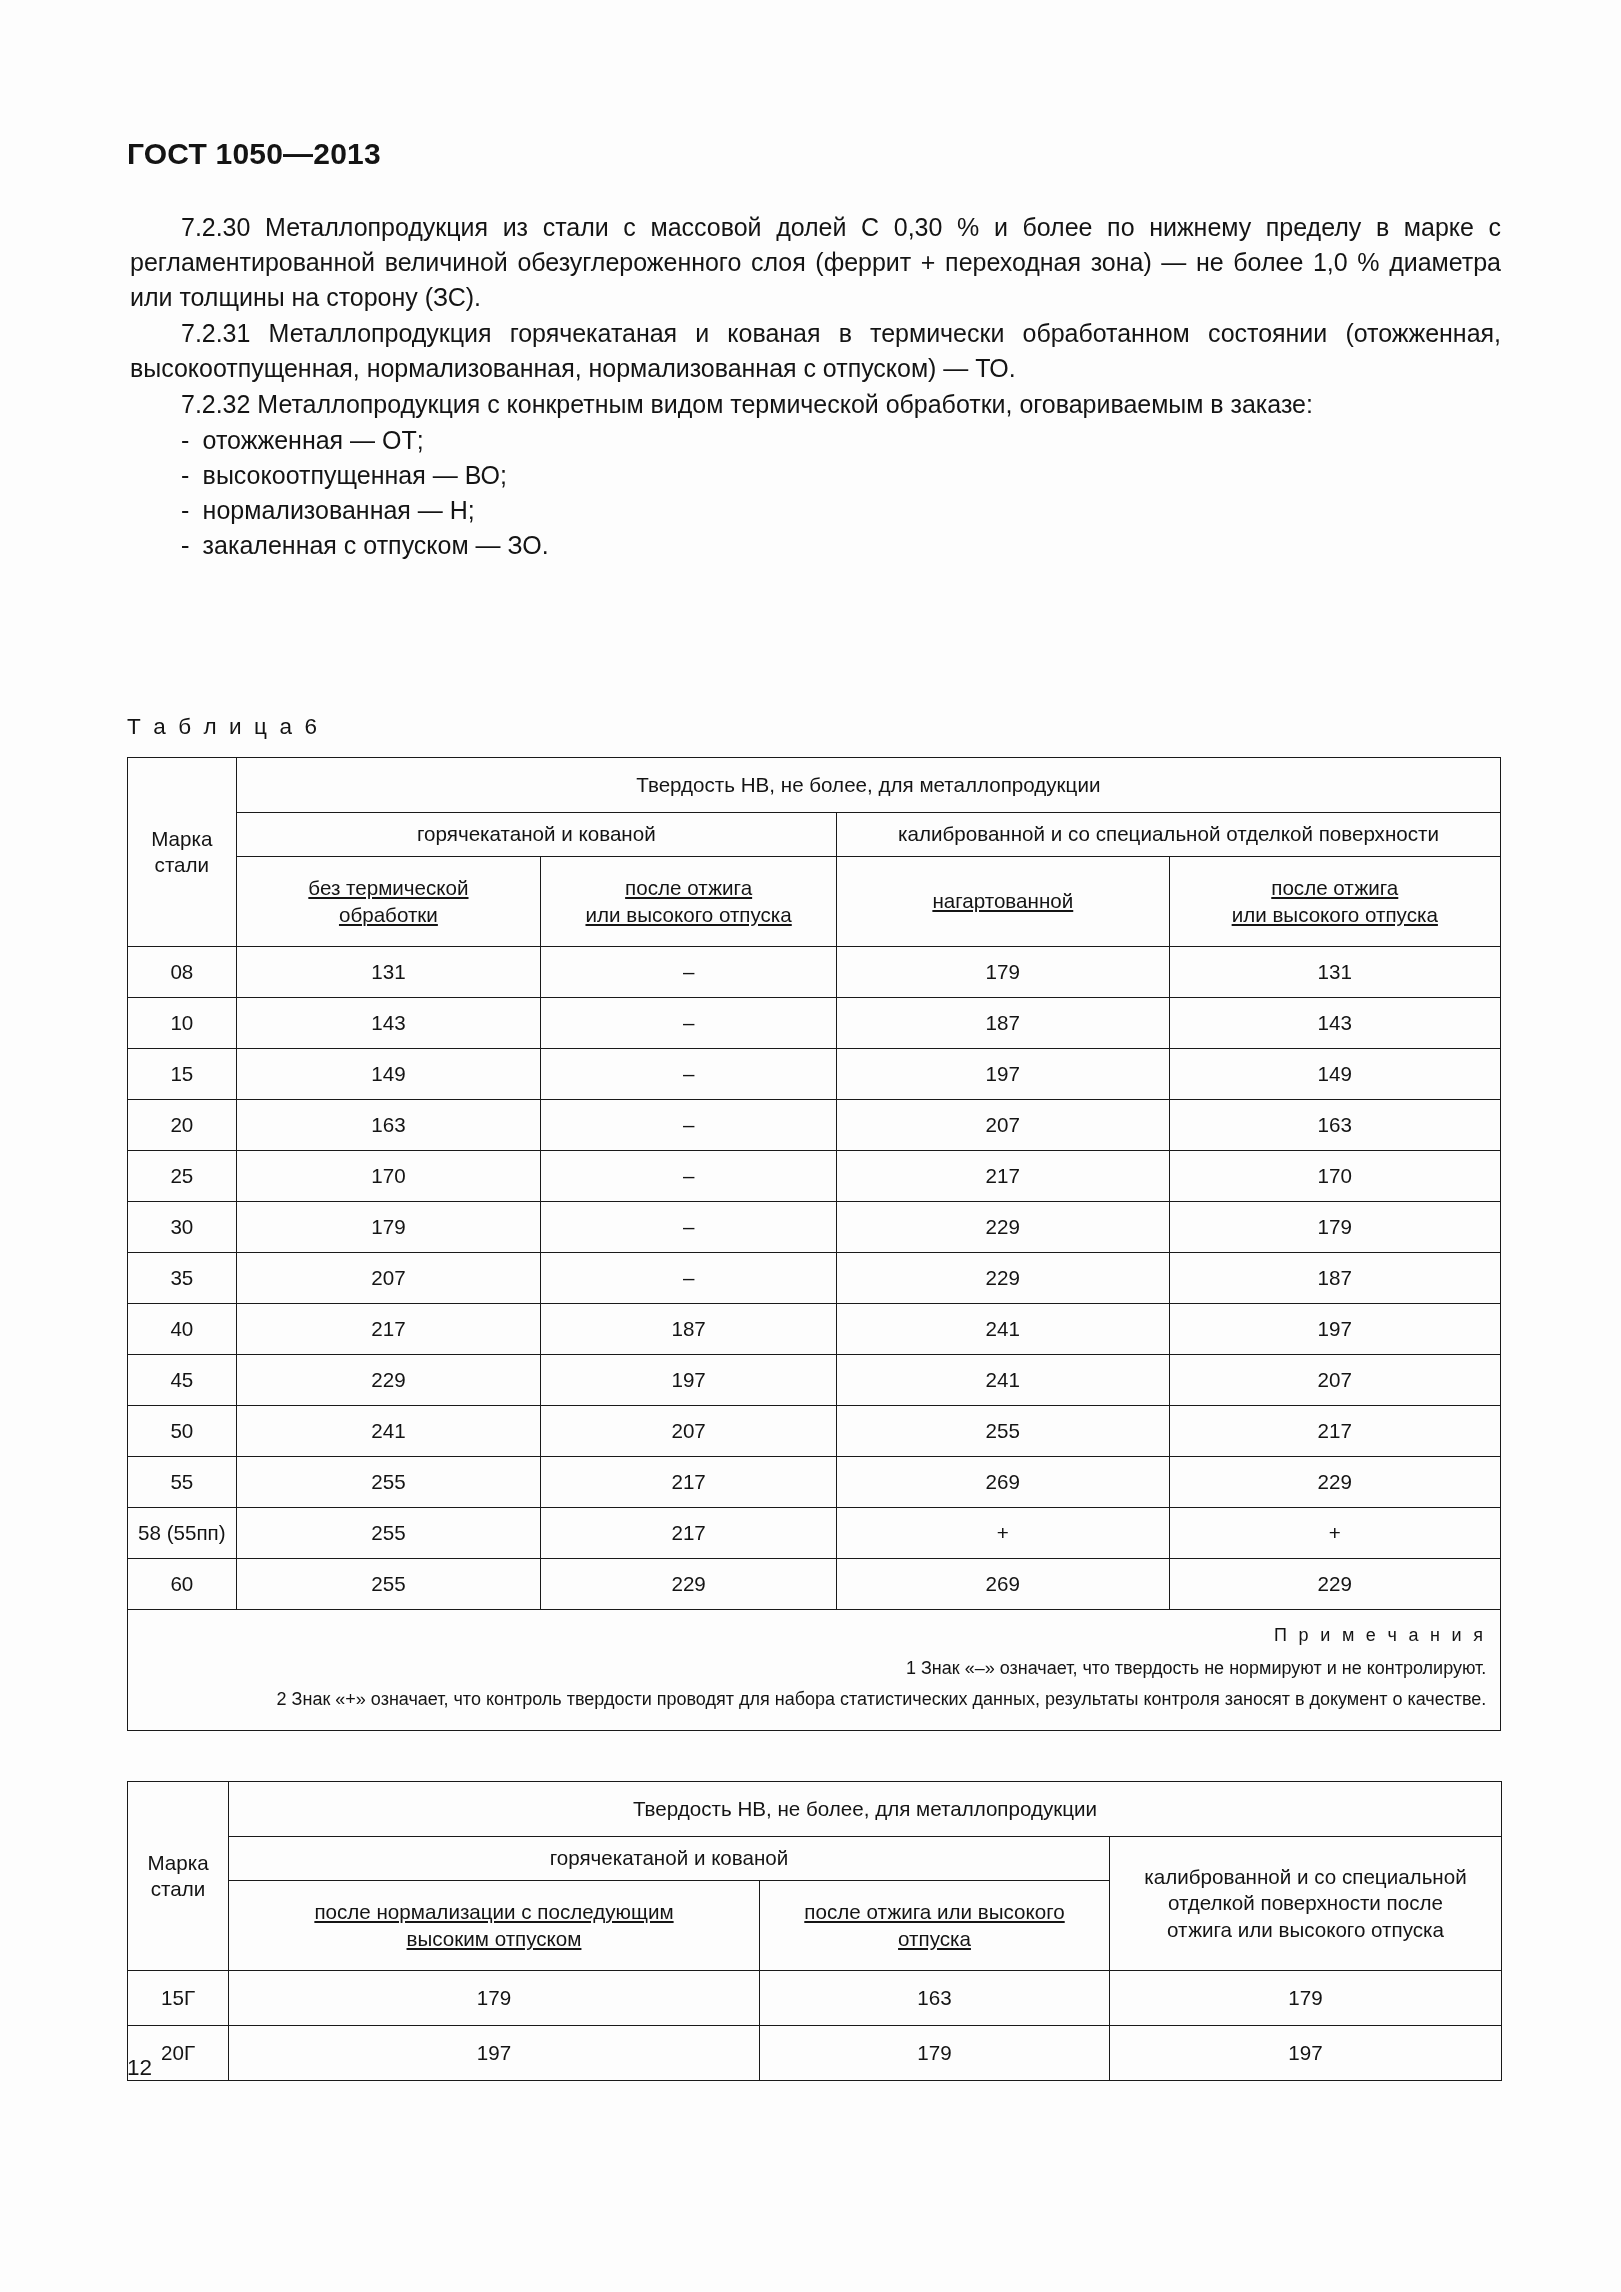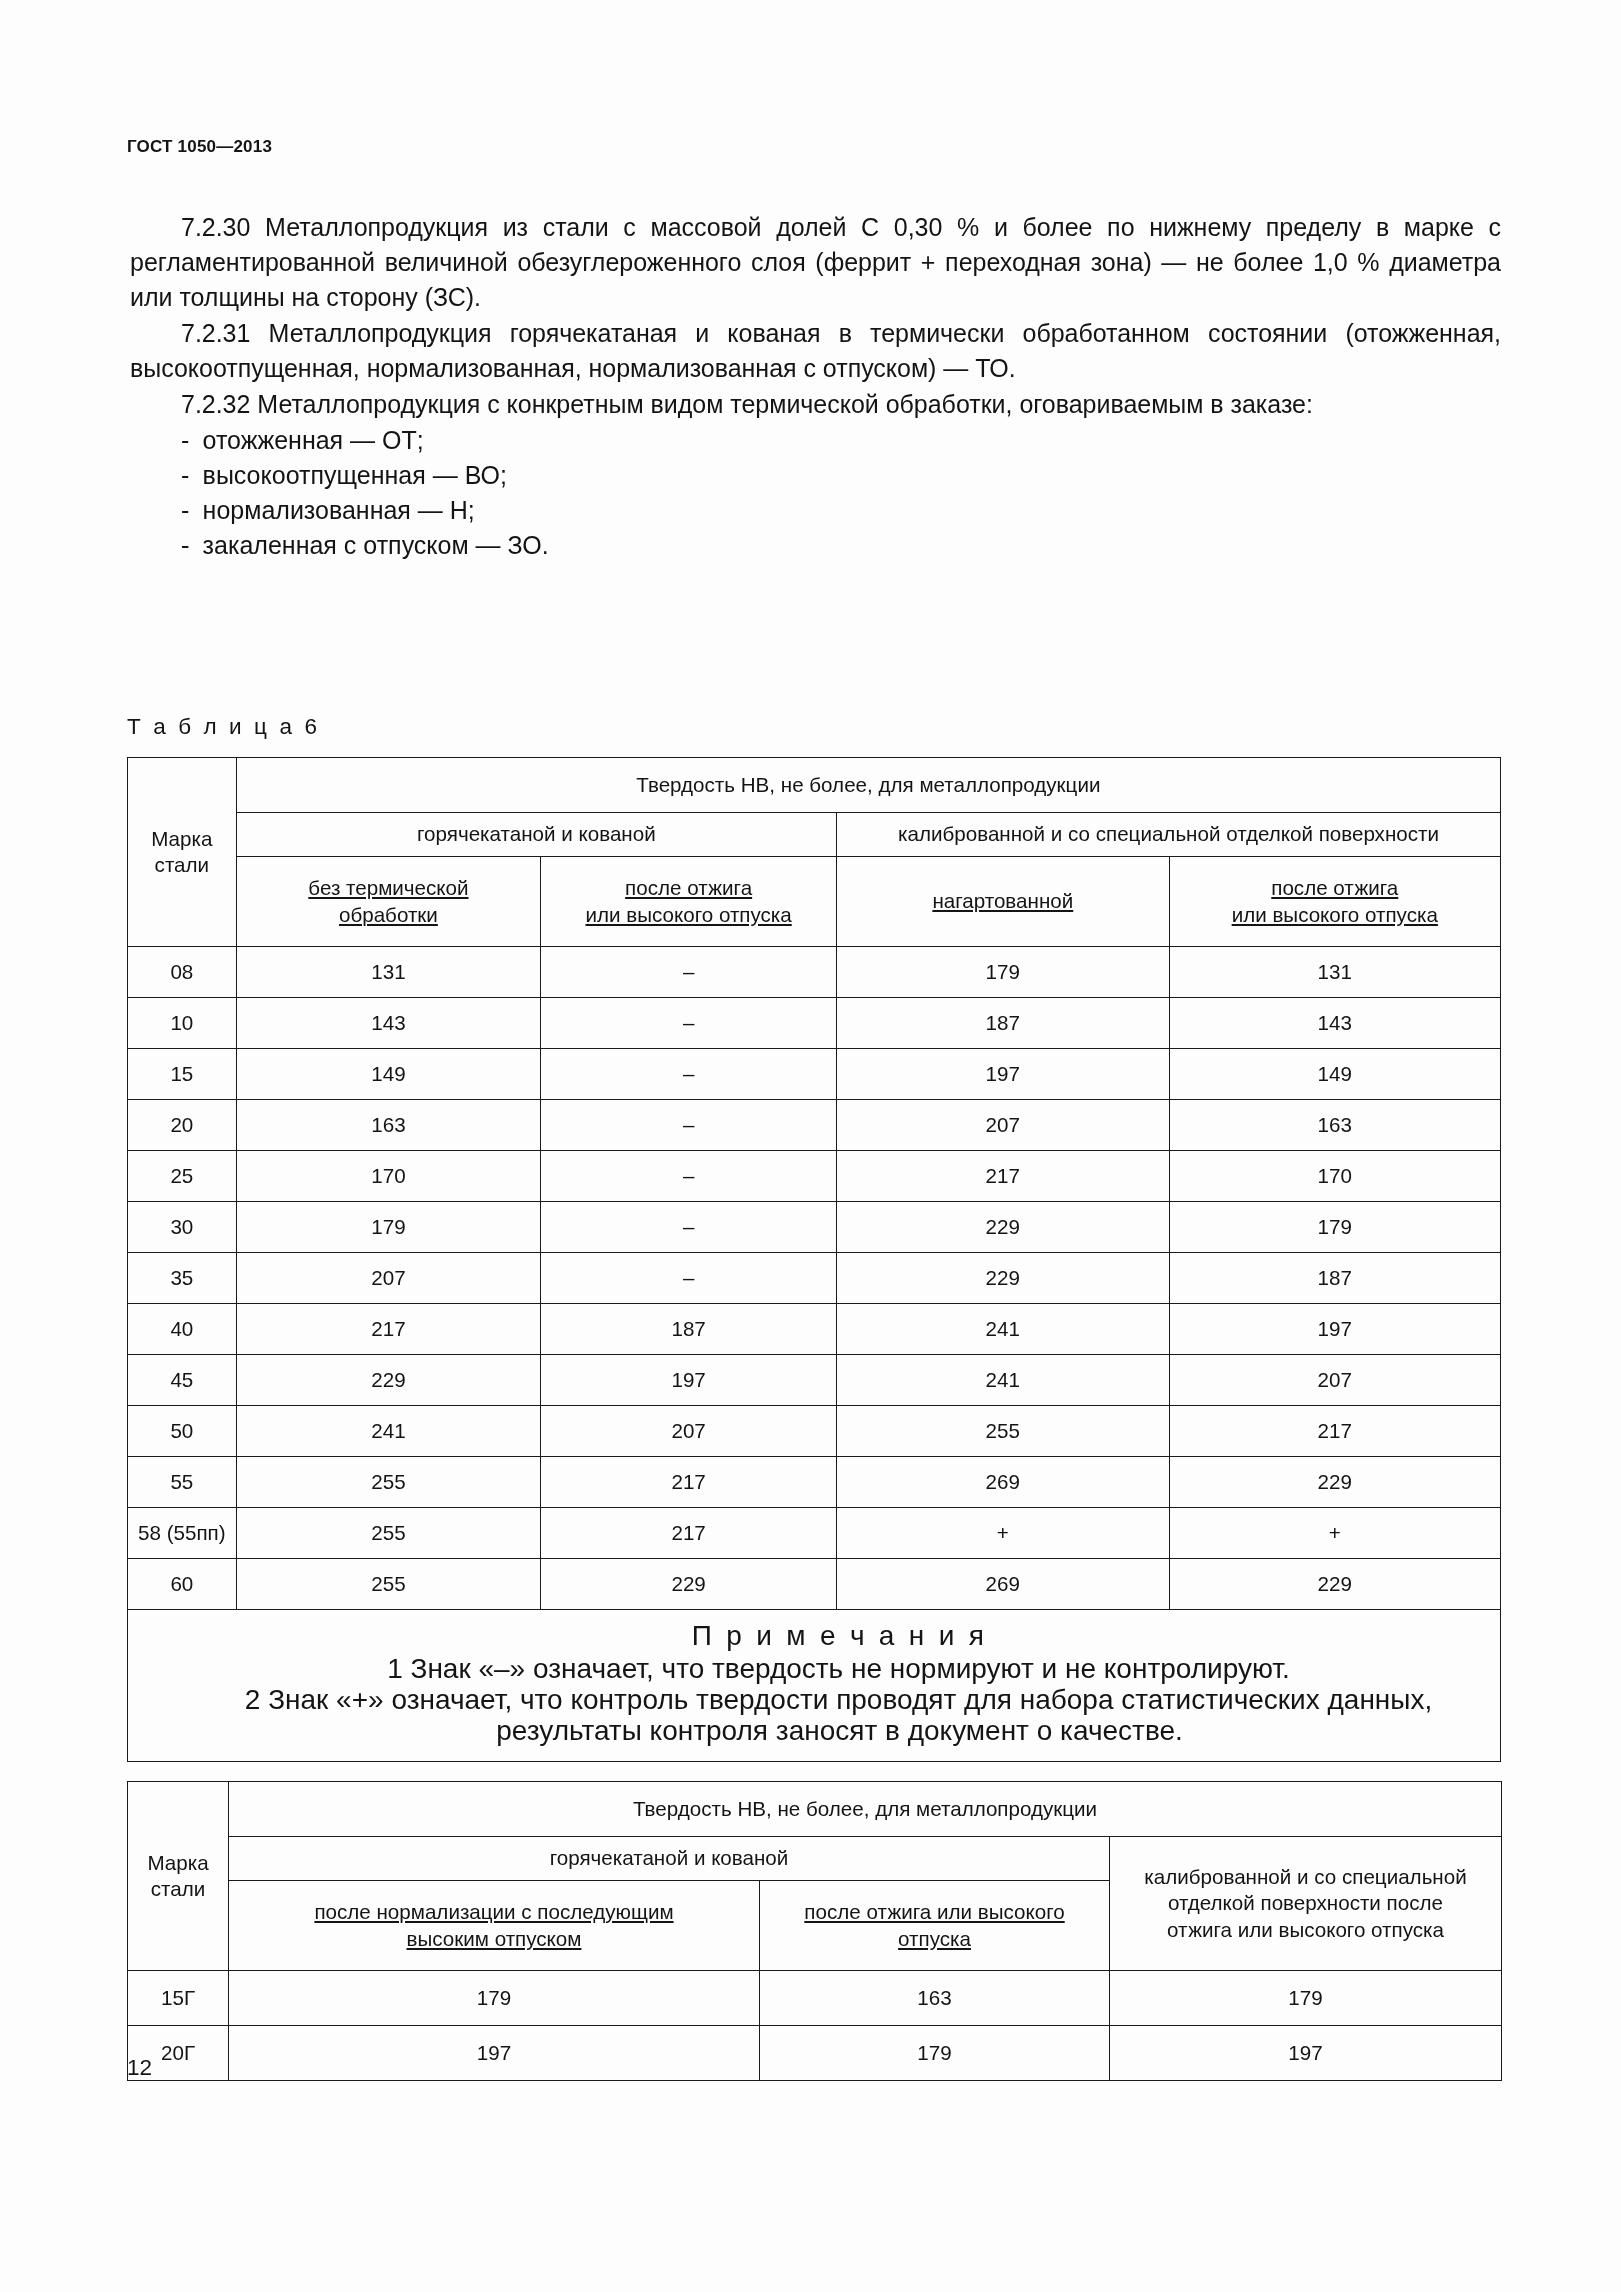--- a/index.html
+++ b/index.html
@@ -21,21 +21,21 @@
     width: 1621px;
     height: 2293px;
     background: #fdfdfd;
   }
 
   
   .doc-header {
     position: absolute;
     left: 127px;
     top: 137px;
-    font-size: 17px;
+    font-size: 30px;
     font-weight: bold;
     letter-spacing: 0.2px;
   }
 
   
   .body-block {
     position: absolute;
     left: 130px;
     top: 210px;
     width: 1371px;
@@ -90,24 +90,24 @@
   }
   table.gost td, table.gost th {
     border: 1.5px solid #1a1a1a;
     text-align: center;
     vertical-align: middle;
     font-weight: normal;
     padding: 3.9px 4.9px;
     line-height: 26.5px;
   }
   table.gost td.note-cell {
-    text-align: center;
+    text-align: right;
     padding: 9.8px 13.7px 15.7px 13.7px;
     line-height: 31px;
-    font-size: 28px;
+    font-size: 18px;
   }
   .note-title {
     letter-spacing: 3.3px;
     display: block;
     margin-bottom: 2px;
     padding-left: 51px;
   }
   .note-line {
     display: block;
     padding-left: 51px;

